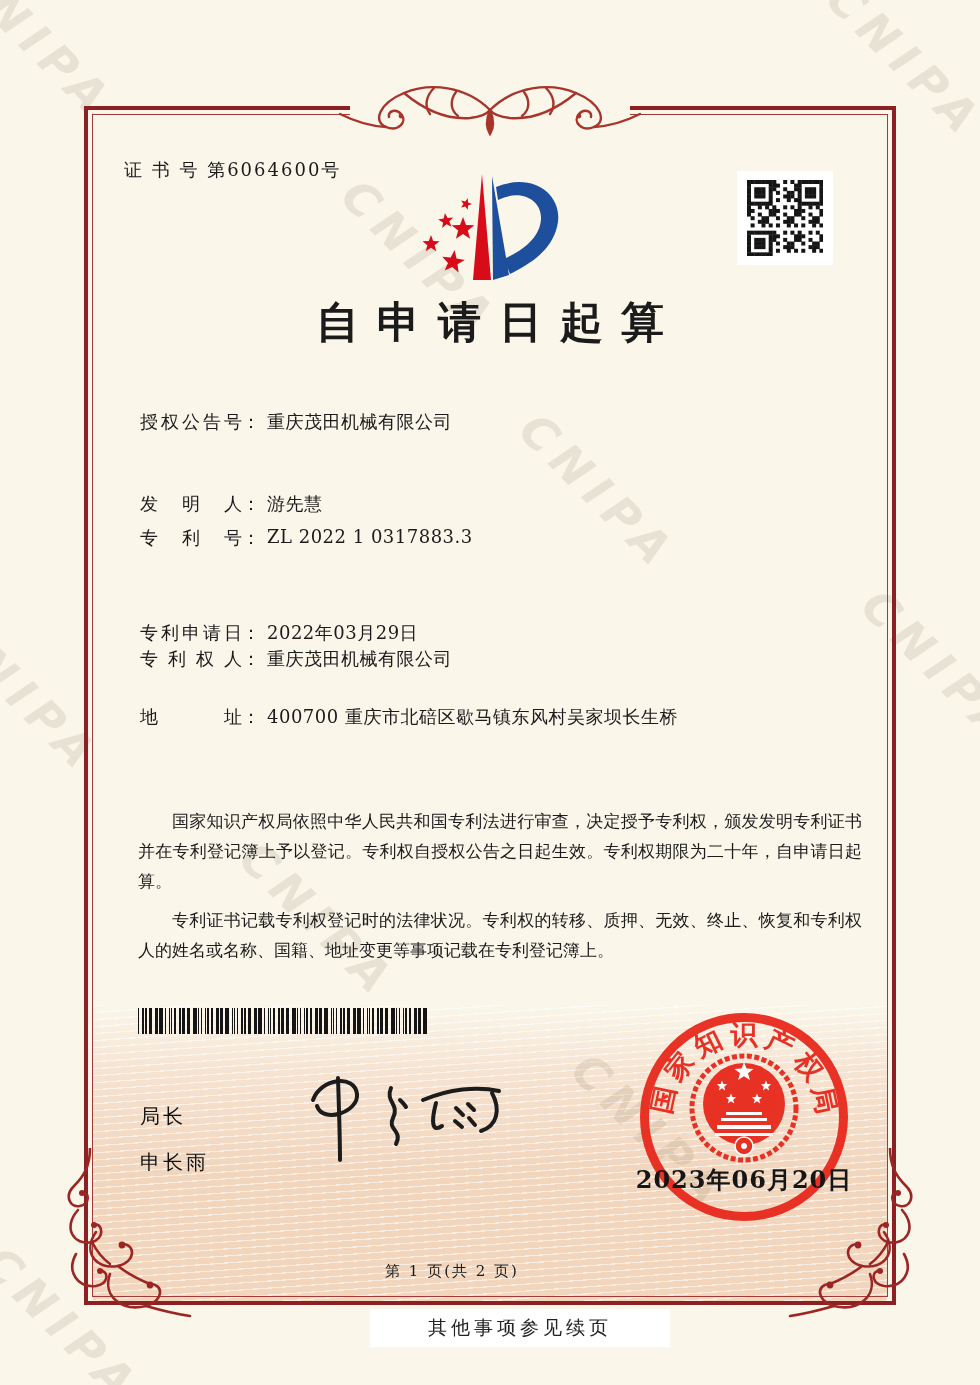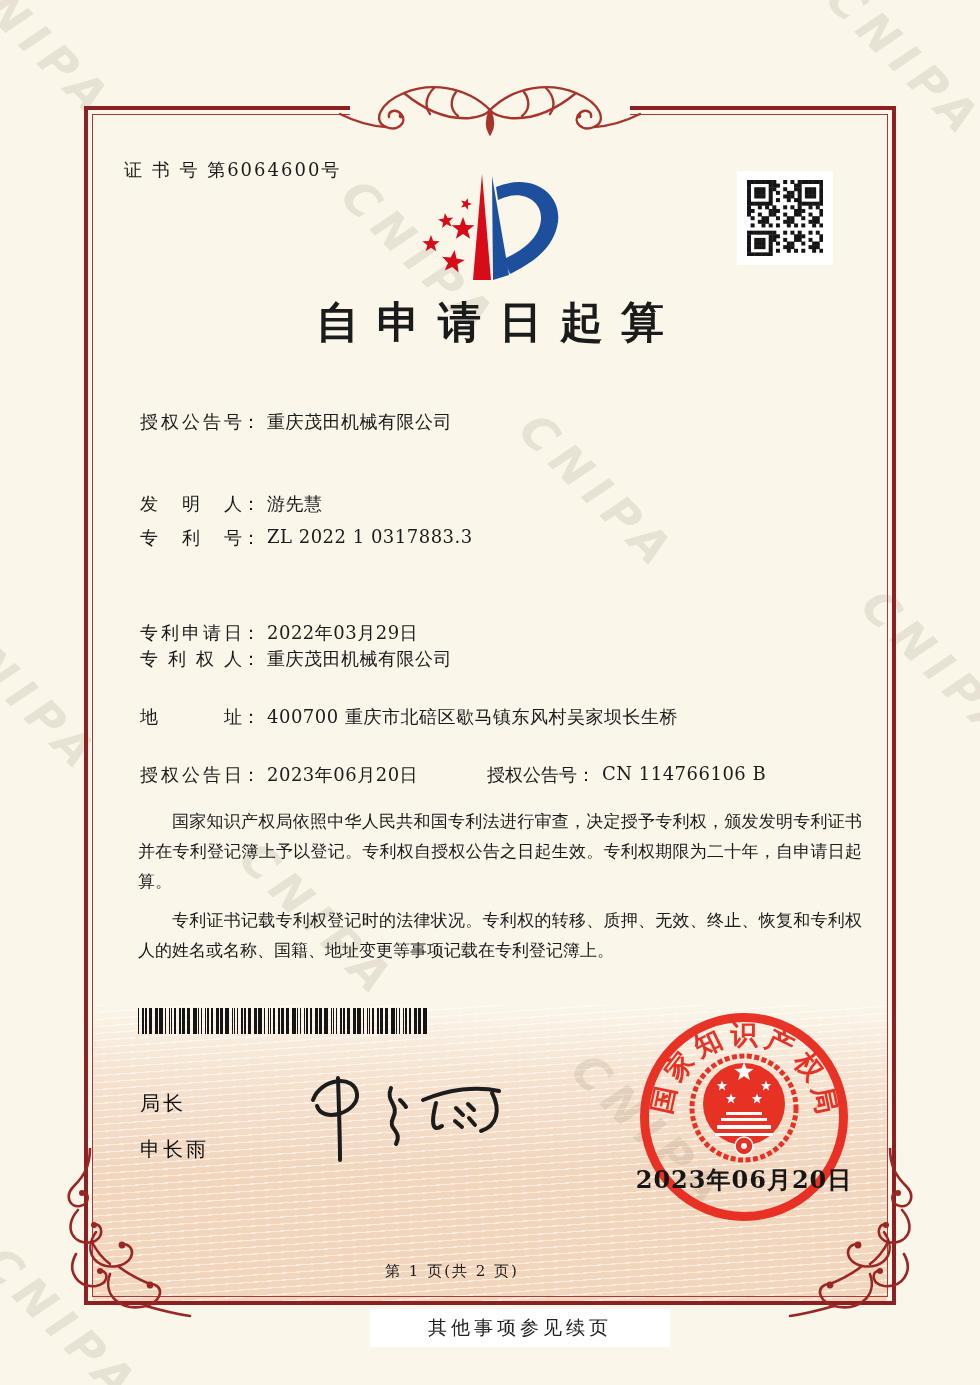--- a/index.html
+++ b/index.html
@@ -37,21 +37,21 @@
   .logo{left:413px;top:163px;z-index:3;}
   
   .field-row{left:140px;width:740px;height:30px;font-size:18px;z-index:3;}
   .f-label{display:inline-block;width:102px;text-align:justify;text-align-last:justify;vertical-align:top;}
   .f-colon{display:inline-block;vertical-align:top;}
   .f-value{display:inline-block;margin-left:7px;vertical-align:top;letter-spacing:.5px;}
   .pair2{position:absolute;left:347px;top:0;}
   .paras{left:138px;top:806px;width:724px;z-index:3;font-size:17px;line-height:30px;text-align:justify;}
   .paras p{margin:0 0 9px 0;text-indent:2em;}
   .barcode{left:138px;top:1008px;width:300px;height:26px;display:flex;align-items:stretch;z-index:3;}
-  .officer{left:140px;z-index:3;font-family:"DejaVu Sans","Liberation Sans",sans-serif;font-size:20px;letter-spacing:3px;color:#111;}
+  .officer{left:140px;z-index:3;font-family:"DejaVu Sans","Liberation Sans",sans-serif;font-size:20px;letter-spacing:3px;color:#111;margin-top:13px;}
   .sig{left:293px;top:1060px;z-index:3;}
   
   .seal-ring{left:640px;top:1013px;width:208px;height:208px;border:9px solid #e7281b;border-radius:50%;box-sizing:border-box;z-index:4;opacity:.95;}
   .seal-text-box{left:640px;top:1013px;width:208px;height:208px;z-index:4;opacity:.95;}
   .emblem{left:688px;top:1046px;z-index:4;opacity:.95;}
   .seal-date{left:628px;top:1164px;width:232px;text-align:center;z-index:5;font-size:24px;font-weight:700;color:#161616;letter-spacing:1px;}
   .page-num{left:84px;top:1262px;width:736px;text-align:center;font-size:15px;letter-spacing:2px;z-index:3;}
   .note-strip{left:370px;top:1309px;width:300px;height:38px;background:#ffffff;display:flex;align-items:center;justify-content:center;z-index:3;font-size:19px;letter-spacing:4px;color:#222;}
   .flourish{z-index:3;}
 </style>
@@ -368,26 +368,20 @@
   </div>
   <div class="abs field-row" style="top:621px;">
     <span class="f-label">专利申请日</span><span class="f-colon">：</span><span class="f-value">2022年03月29日</span>
   </div>
   <div class="abs field-row" style="top:647px;">
     <span class="f-label">专利权人</span><span class="f-colon">：</span><span class="f-value">重庆茂田机械有限公司</span>
   </div>
   <div class="abs field-row" style="top:705px;">
     <span class="f-label">地址</span><span class="f-colon">：</span><span class="f-value">400700 重庆市北碚区歇马镇东风村吴家坝长生桥</span>
   </div>
-  <div class="abs field-row" style="top:763px;">
-    <span class="f-label">授权公告日</span><span class="f-colon">：</span><span class="f-value">2023年06月20日</span>
-    <span class="pair2">
-      <span>授权公告号</span><span>：</span><span class="f-value">CN 114766106 B</span>
-    </span>
-  </div>
 
   <div class="abs paras">
     <p>国家知识产权局依照中华人民共和国专利法进行审查，决定授予专利权，颁发发明专利证书并在专利登记簿上予以登记。专利权自授权公告之日起生效。专利权期限为二十年，自申请日起算。</p>
     <p>专利证书记载专利权登记时的法律状况。专利权的转移、质押、无效、终止、恢复和专利权人的姓名或名称、国籍、地址变更等事项记载在专利登记簿上。</p>
   </div>
 
   <div class="abs barcode">
       <div style="width: 1px; margin-right: 3px; background: rgb(20, 20, 20);"></div>
       <div style="width: 2px; margin-right: 1px; background: rgb(20, 20, 20);"></div>
       <div style="width: 2px; margin-right: 2px; background: rgb(20, 20, 20);"></div>

